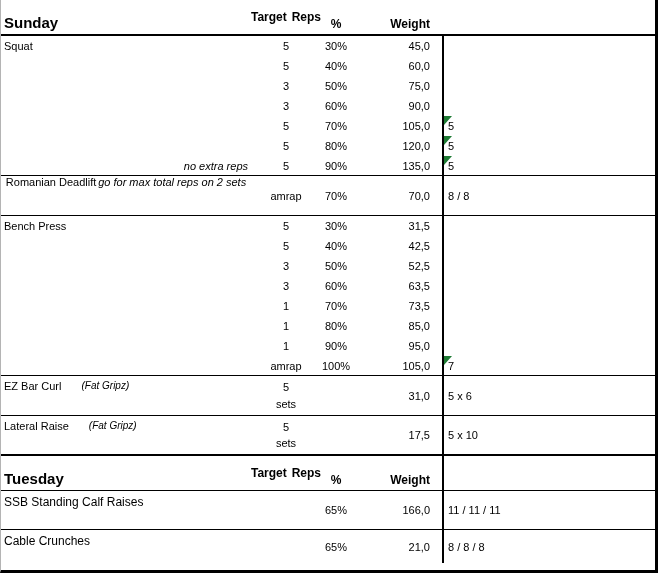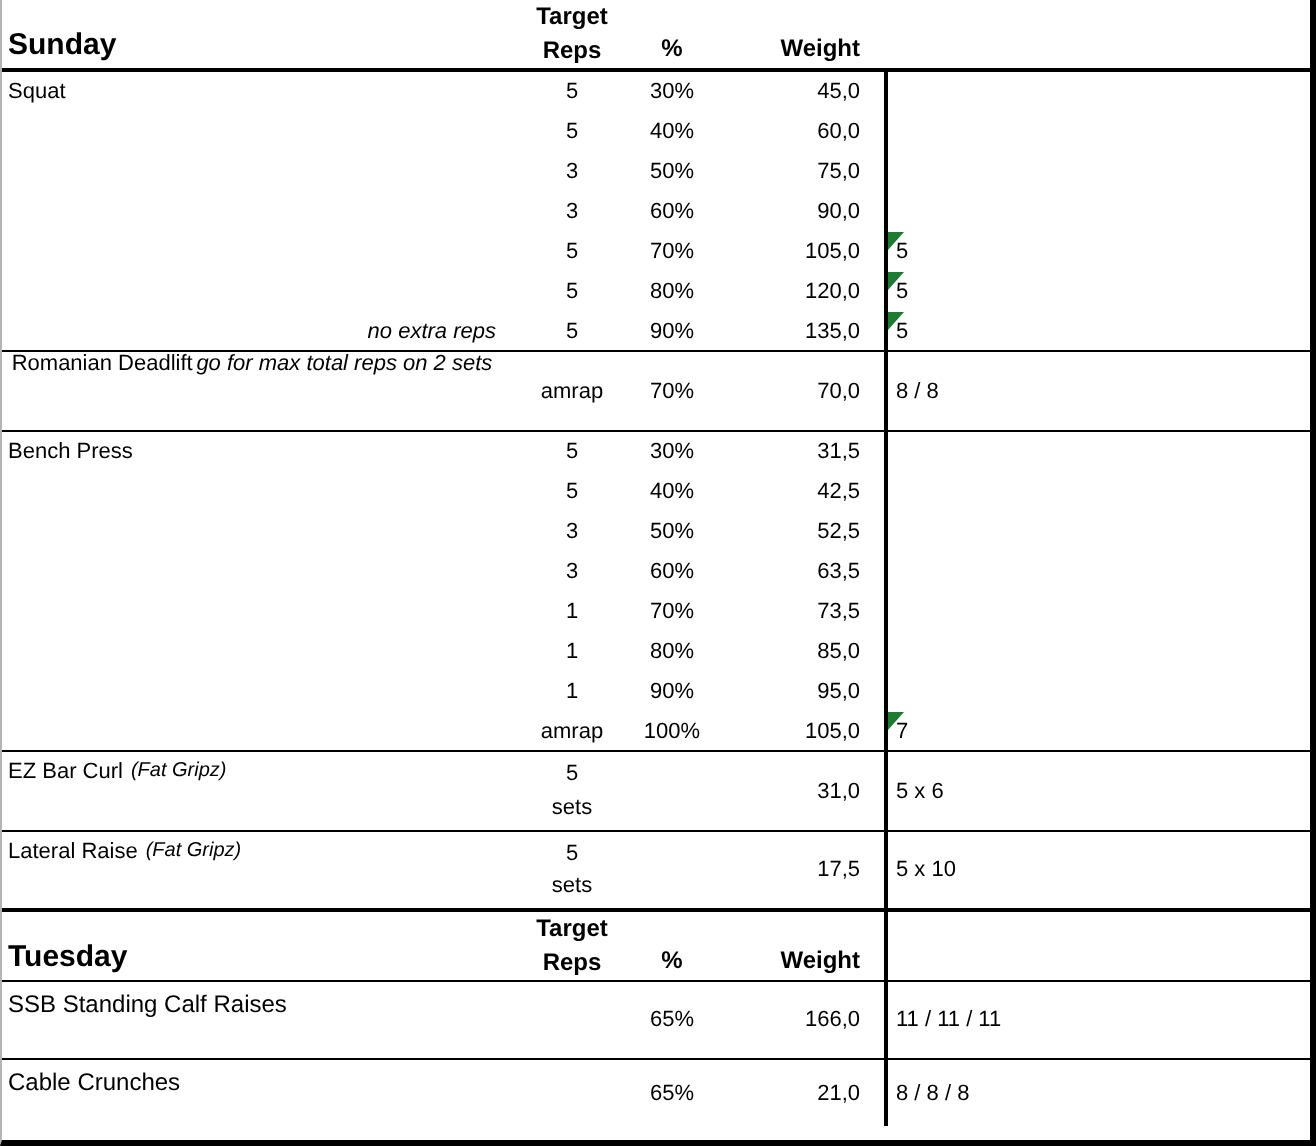--- a/index.html
+++ b/index.html
@@ -24,32 +24,32 @@
   .b2 { border-bottom:2px solid #000; }
   .cell { display:flex; align-items:center; overflow:hidden; }
   .c-ex   { width:250px; padding-left:3px; }
   .c-reps { width:70px;  justify-content:center; }
   .c-pct  { width:30px;  justify-content:center; }
   .c-wt   { width:91px;  justify-content:flex-end; padding-right:12px; }
   .c-res  { flex:1; border-left:2px solid #000; padding-left:4px; position:relative; }
   
   .day-title { font-size:15px; font-weight:bold; align-items:flex-end; padding-bottom:3px; }
   .hd { font-weight:bold; font-size:12px; }
-  .hd-stack { flex-direction:column; justify-content:space-between; padding:1px 0 2px 0; }
+  .hd-stack { flex-direction:row; justify-content:space-between; padding:1px 0 2px 0; }
   .hd-reps { align-items:center; }
   .hd-res  { align-items:flex-start; padding-left:4px; }
   .hd-bot  { align-items:flex-end; padding-bottom:3px; }
   
   .ex-col { flex-direction:row; justify-content:space-evenly; align-items:stretch; padding-right:3px; }
   .ex-col .nm { text-align:left; }
   .ex-col .nt { text-align:right; font-style:italic; }
   .col2 { flex-direction:column; justify-content:space-evenly; align-items:center; }
   .top { align-items:flex-start; padding-top:4px; }
   .note-right { justify-content:flex-end; padding-right:3px; font-style:italic; }
-  .subnote { font-style:italic; font-size:10px; margin-left:4px; }
+  .subnote { font-style:italic; font-size:10px; margin-left:20px; }
   .cal { font-size:12px; }
   .tri {
     position:absolute; top:0; left:0;
     width:8px; height:9px;
     background:#1E7B34;
     clip-path:polygon(0 0, 100% 0, 0 100%);
   }
 </style>
 </head>
 <body>

